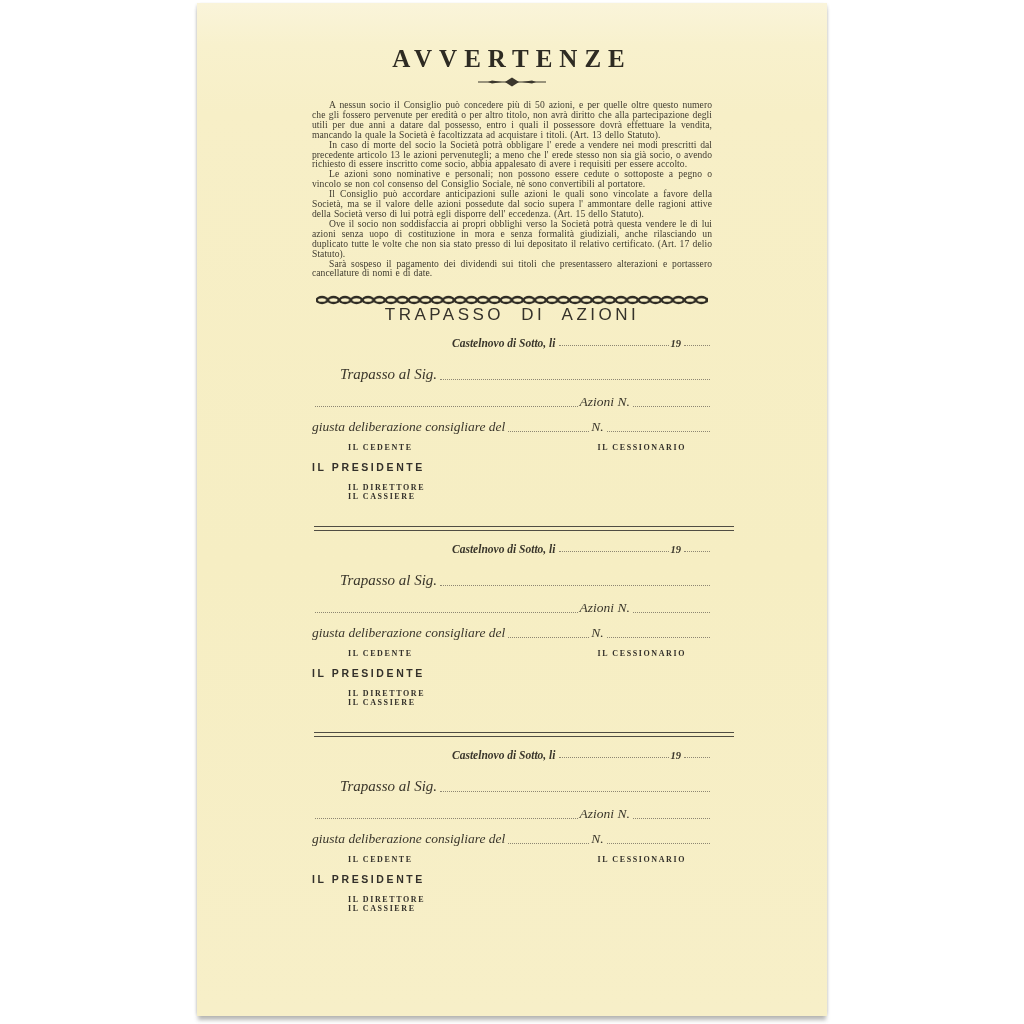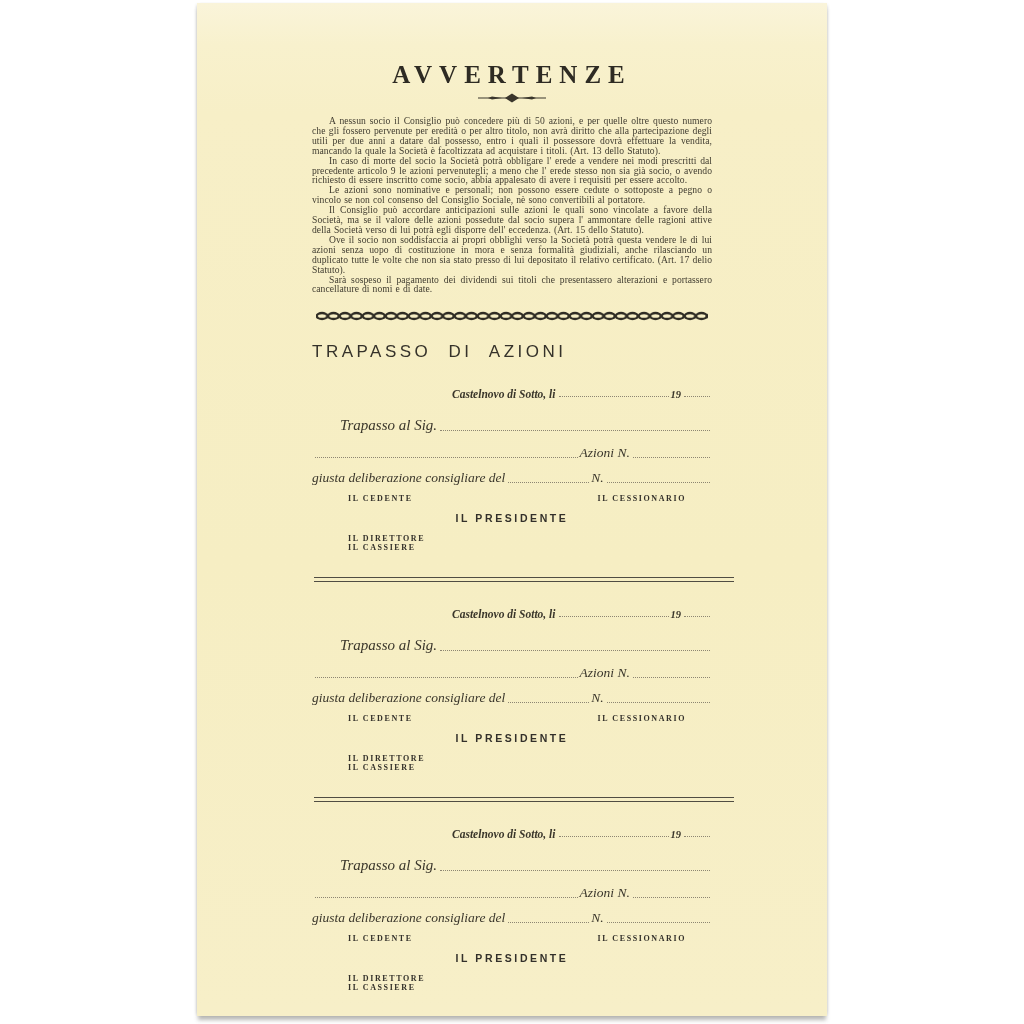--- a/index.html
+++ b/index.html
@@ -11,21 +11,21 @@
   }
   .paper{
     position:relative;
     width:630px;height:1013px;
     margin:3px auto 0;
     background:linear-gradient(180deg,#faf4da 0px,#f8f1cd 42px,#f7efc7 110px,#f6eec3 55%,#f7efc8 100%);
     box-shadow:0 5px 4px -1px rgba(70,70,62,.38), 2px 0 3px -2px rgba(90,88,78,.25), -2px 0 3px -2px rgba(90,88,78,.3);
     color:#3d392e;
   }
   .content{
-    width:400px;margin:0 auto;padding-top:58px;
+    width:400px;margin:0 auto;padding-top:42px;
   }
   .title{
     text-align:center;
     font-family:"Liberation Serif", serif;
     font-weight:bold;
     font-size:25px;
     letter-spacing:7px;
     color:#2e2b23;
     white-space:nowrap;
   }
@@ -36,30 +36,30 @@
     text-indent:17px;
     text-align:justify;
     font-size:9.6px;
     line-height:9.9px;
     letter-spacing:0.05px;
     word-spacing:0.6px;
     color:#403c30;
   }
   .chain-divider{display:block;margin:17px auto 0;}
   .section-title{
-    margin-top:21px;
+    text-align:center;
     font-family:"Liberation Sans", sans-serif;
     font-size:17px;
     letter-spacing:3.5px;
     word-spacing:9px;
     color:#35322a;
     white-space:nowrap;
   }
   
-  .block{margin-top:26px;}
+  .block{margin-top:12px;}
   .frow{display:flex;align-items:baseline;}
   .dots{
     flex:1 1 auto;
     border-bottom:1.4px dotted #8d8672;
     align-self:flex-end;
     margin:0 2px 3px 3px;
     min-width:14px;
     height:0;
   }
   .dots-short{flex:0 0 26px;}
@@ -75,21 +75,21 @@
   .giusta-row .dots.right{flex-grow:1.15;}
   .sig-row{
     display:flex;justify-content:space-between;
     margin-top:8px;padding:0 26px 0 36px;
     font-family:Liberation Serif, serif;
     font-size:8px;font-weight:bold;
     letter-spacing:1.6px;color:#33302a;
   }
   .presidente{
     margin-top:9px;
-    text-align:center;
+    text-align:left;
     font-family:"Liberation Sans", sans-serif;
     font-size:10.5px;font-weight:bold;
     letter-spacing:2.6px;color:#33302a;
   }
   .sig-row.second{margin-top:10px;flex-direction:column;}
   .sep{
     height:3px;
     border-top:1px solid #504d43;
     border-bottom:1px solid #504d43;
     margin:25px -22px 0 2px;
@@ -105,21 +105,21 @@
 
     <svg class="title-ornament" width="72" height="10" viewBox="0 0 72 10">
       <line x1="2" y1="5" x2="70" y2="5" stroke="#3a362c" stroke-width="1.2"></line>
       <polygon points="36,0.5 43,5 36,9.5 29,5" fill="#3a362c"></polygon>
       <polygon points="16,3.6 26,5 16,6.4 12,5" fill="#3a362c"></polygon>
       <polygon points="56,3.6 46,5 56,6.4 60,5" fill="#3a362c"></polygon>
     </svg>
 
     <div class="paragraphs">
       <p>A nessun socio il Consiglio può concedere più di 50 azioni, e per quelle oltre questo numero che gli fossero pervenute per eredità o per altro titolo, non avrà diritto che alla partecipazione degli utili per due anni a datare dal possesso, entro i quali il possessore dovrà effettuare la vendita, mancando la quale la Società è facoltizzata ad acquistare i titoli. (Art. 13 dello Statuto).</p>
-      <p>In caso di morte del socio la Società potrà obbligare l' erede a vendere nei modi prescritti dal precedente articolo 9 le azioni pervenutegli; a meno che l' erede stesso non sia già socio, o avendo richiesto di essere inscritto come socio, abbia appalesato di avere i requisiti per essere accolto.</p>
+      <p>In caso di morte del socio la Società potrà obbligare l' erede a vendere nei modi prescritti dal precedente articolo 13 le azioni pervenutegli; a meno che l' erede stesso non sia già socio, o avendo richiesto di essere inscritto come socio, abbia appalesato di avere i requisiti per essere accolto.</p>
       <p>Le azioni sono nominative e personali; non possono essere cedute o sottoposte a pegno o vincolo se non col consenso del Consiglio Sociale, nè sono convertibili al portatore.</p>
       <p>Il Consiglio può accordare anticipazioni sulle azioni le quali sono vincolate a favore della Società, ma se il valore delle azioni possedute dal socio supera l' ammontare delle ragioni attive della Società verso di lui potrà egli disporre dell' eccedenza. (Art. 15 dello Statuto).</p>
       <p>Ove il socio non soddisfaccia ai propri obblighi verso la Società potrà questa vendere le di lui azioni senza uopo di costituzione in mora e senza formalità giudiziali, anche rilasciando un duplicato tutte le volte che non sia stato presso di lui depositato il relativo certificato. (Art. 17 delio Statuto).</p>
       <p>Sarà sospeso il pagamento dei dividendi sui titoli che presentassero alterazioni e portassero cancellature di nomi e di date.</p>
     </div>
 
     <svg class="chain-divider" width="392" height="10" viewBox="0 0 392 10">
       <defs>
         <pattern id="chain" width="11.5" height="10" patternUnits="userSpaceOnUse">
           <ellipse cx="6" cy="5" rx="5.2" ry="3" fill="none" stroke="#2f2c24" stroke-width="2.3"></ellipse>

